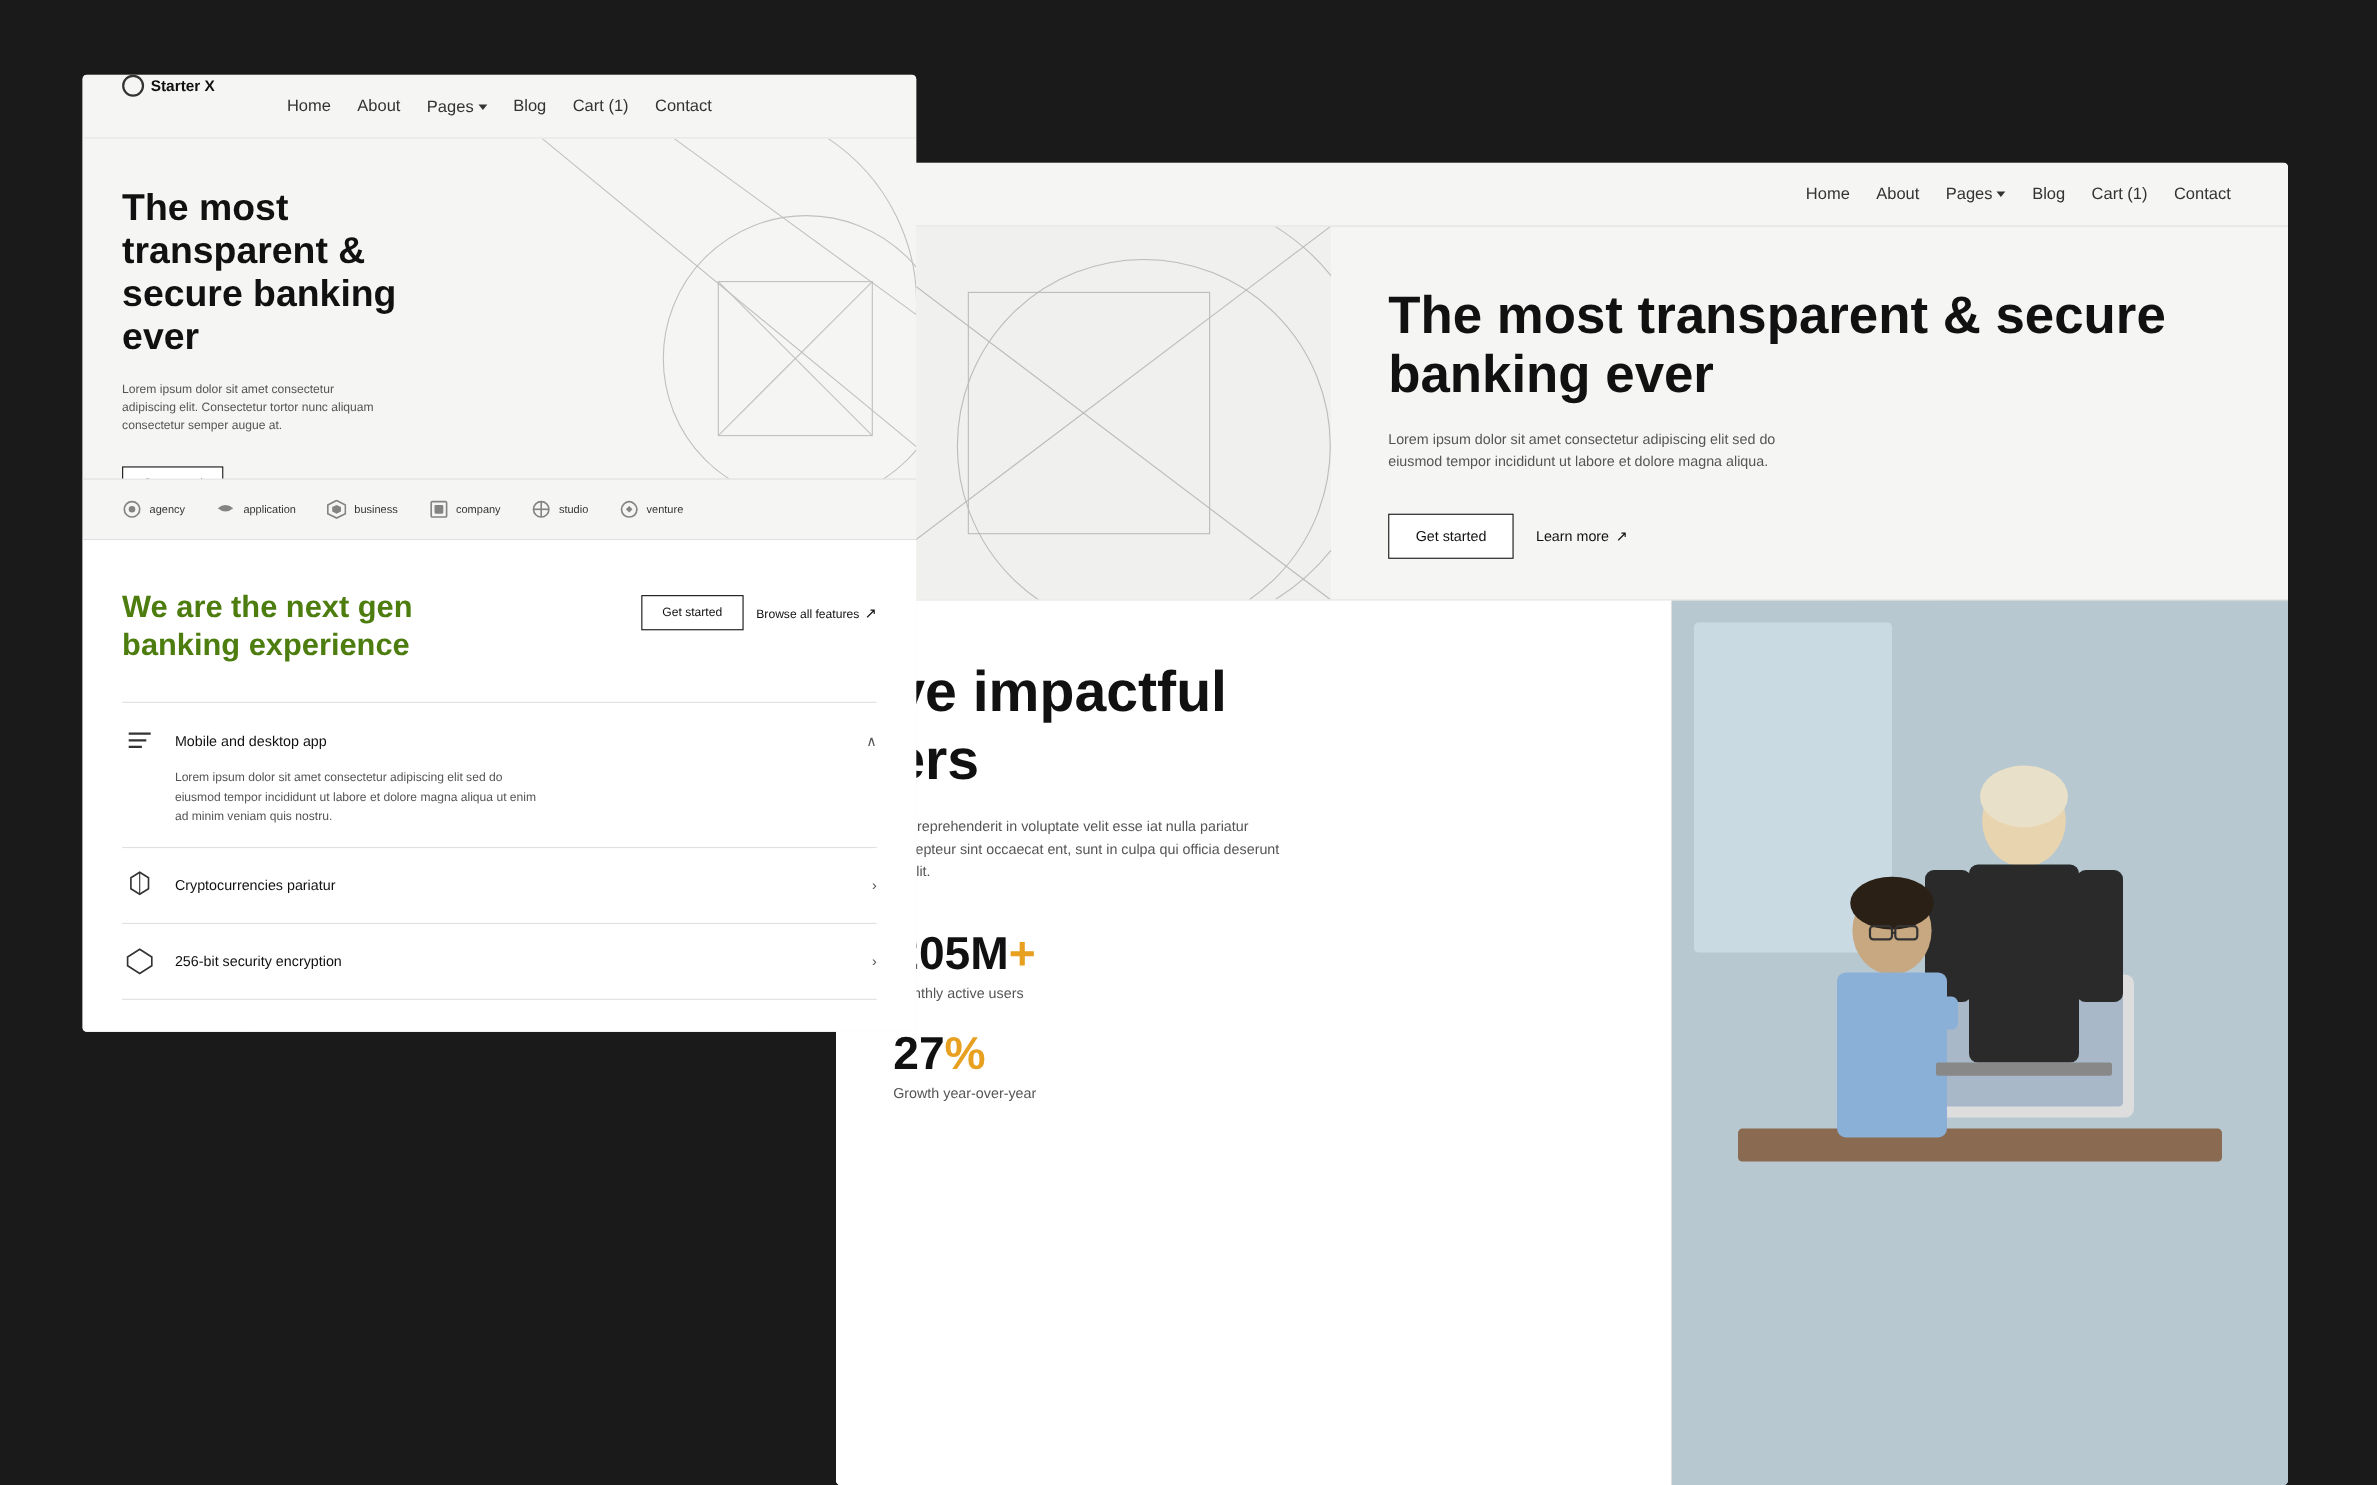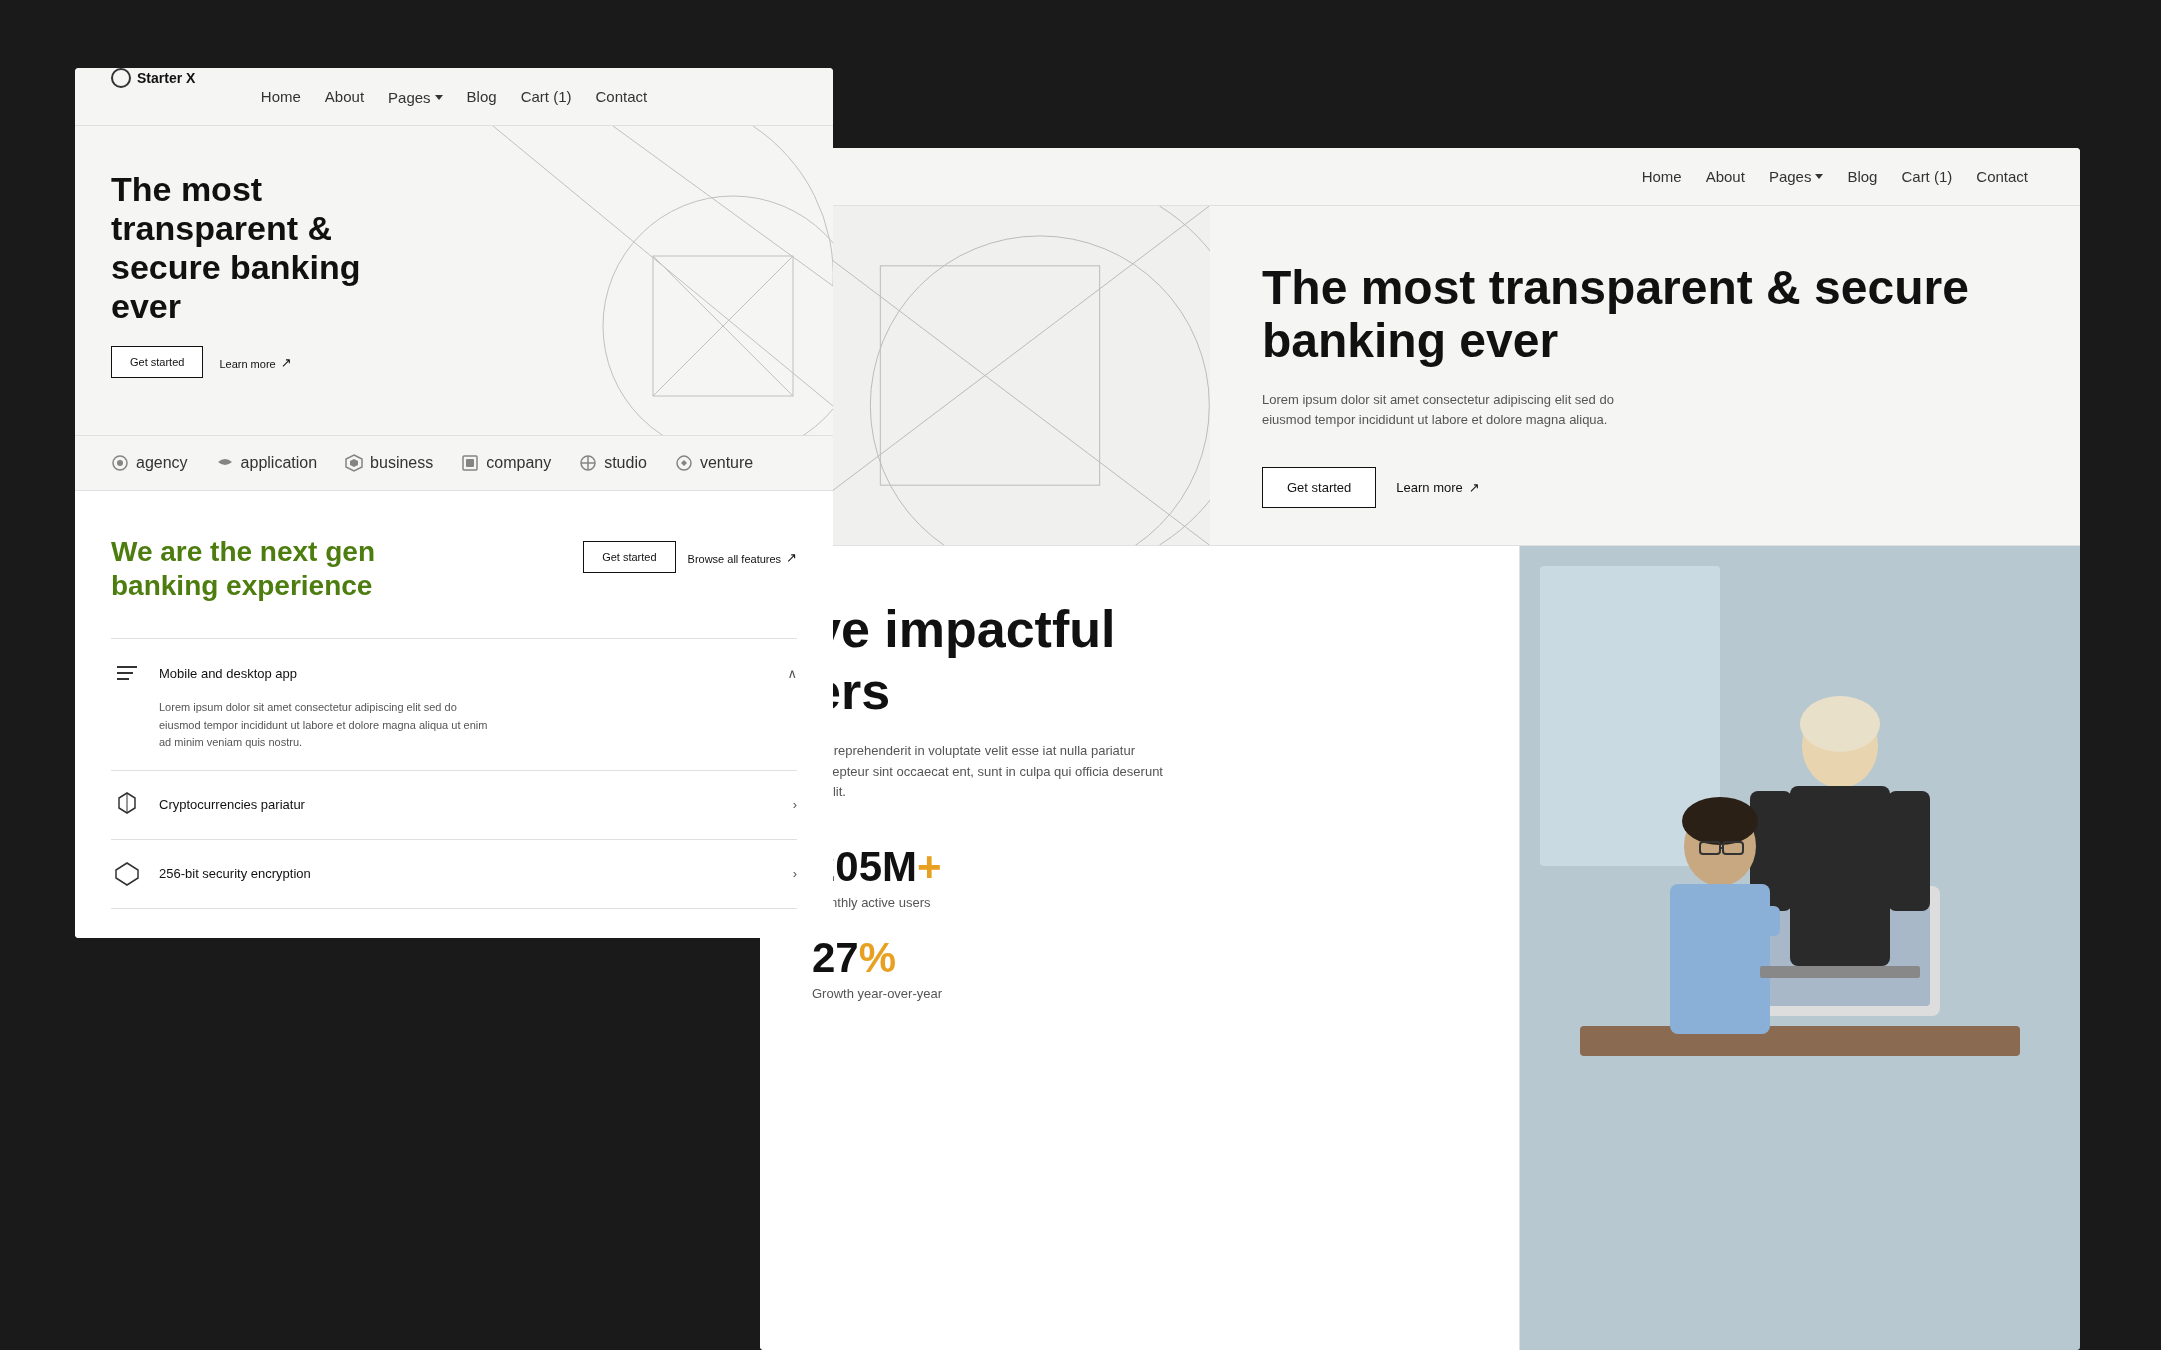--- a/index.html
+++ b/index.html
@@ -162,21 +162,21 @@
       align-items: center;
       gap: 28px;
       padding: 18px 36px;
       background: #f5f5f3;
       border-bottom: 1px solid #e0e0e0;
     }
     .brand-item {
       display: flex;
       align-items: center;
       gap: 7px;
-      font-size: 16px;
+      font-size: 10px;
       color: #333;
       font-weight: 500;
     }
     .brand-icon {
       width: 18px;
       height: 18px;
       opacity: 0.7;
     }
 
     
@@ -529,20 +529,21 @@
       </li>
       <li><a href="#">Blog</a></li>
       <li><a href="#">Cart (1)</a></li>
       <li><a href="#">Contact</a></li>
     </ul>
   </nav>
 
   <div class="hero-section">
     <div class="hero-text">
       <h1 class="hero-title">The most transparent &amp; secure banking ever</h1>
+      <p class="hero-subtitle">Lorem ipsum dolor sit amet consectetur adipiscing elit. Consectetur tortor nunc aliquam consectetur semper augue at.</p>
       <div class="hero-actions">
         <button class="btn-primary">Get started</button>
         <span class="btn-link">
           <span>Learn more</span>
           <span class="arrow-icon">↗</span>
         </span>
       </div>
     </div>
 
     <div class="hero-geo">

